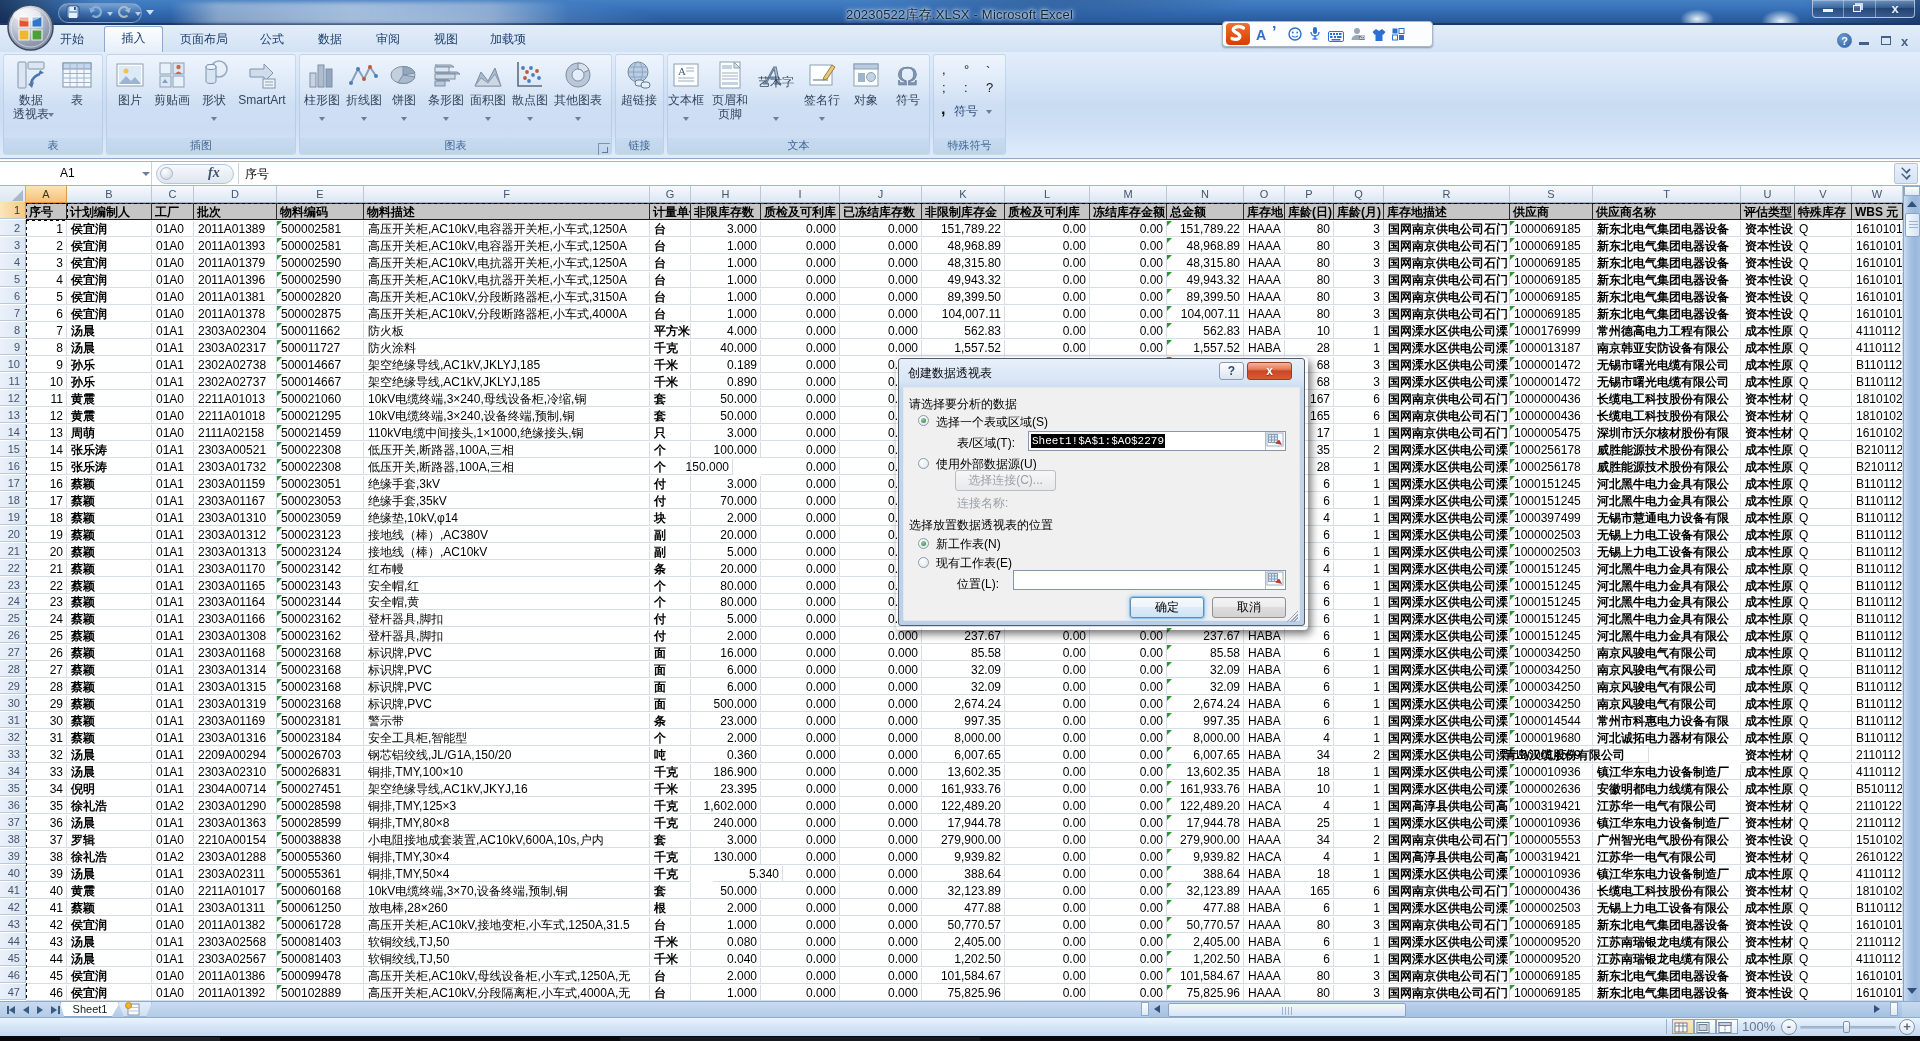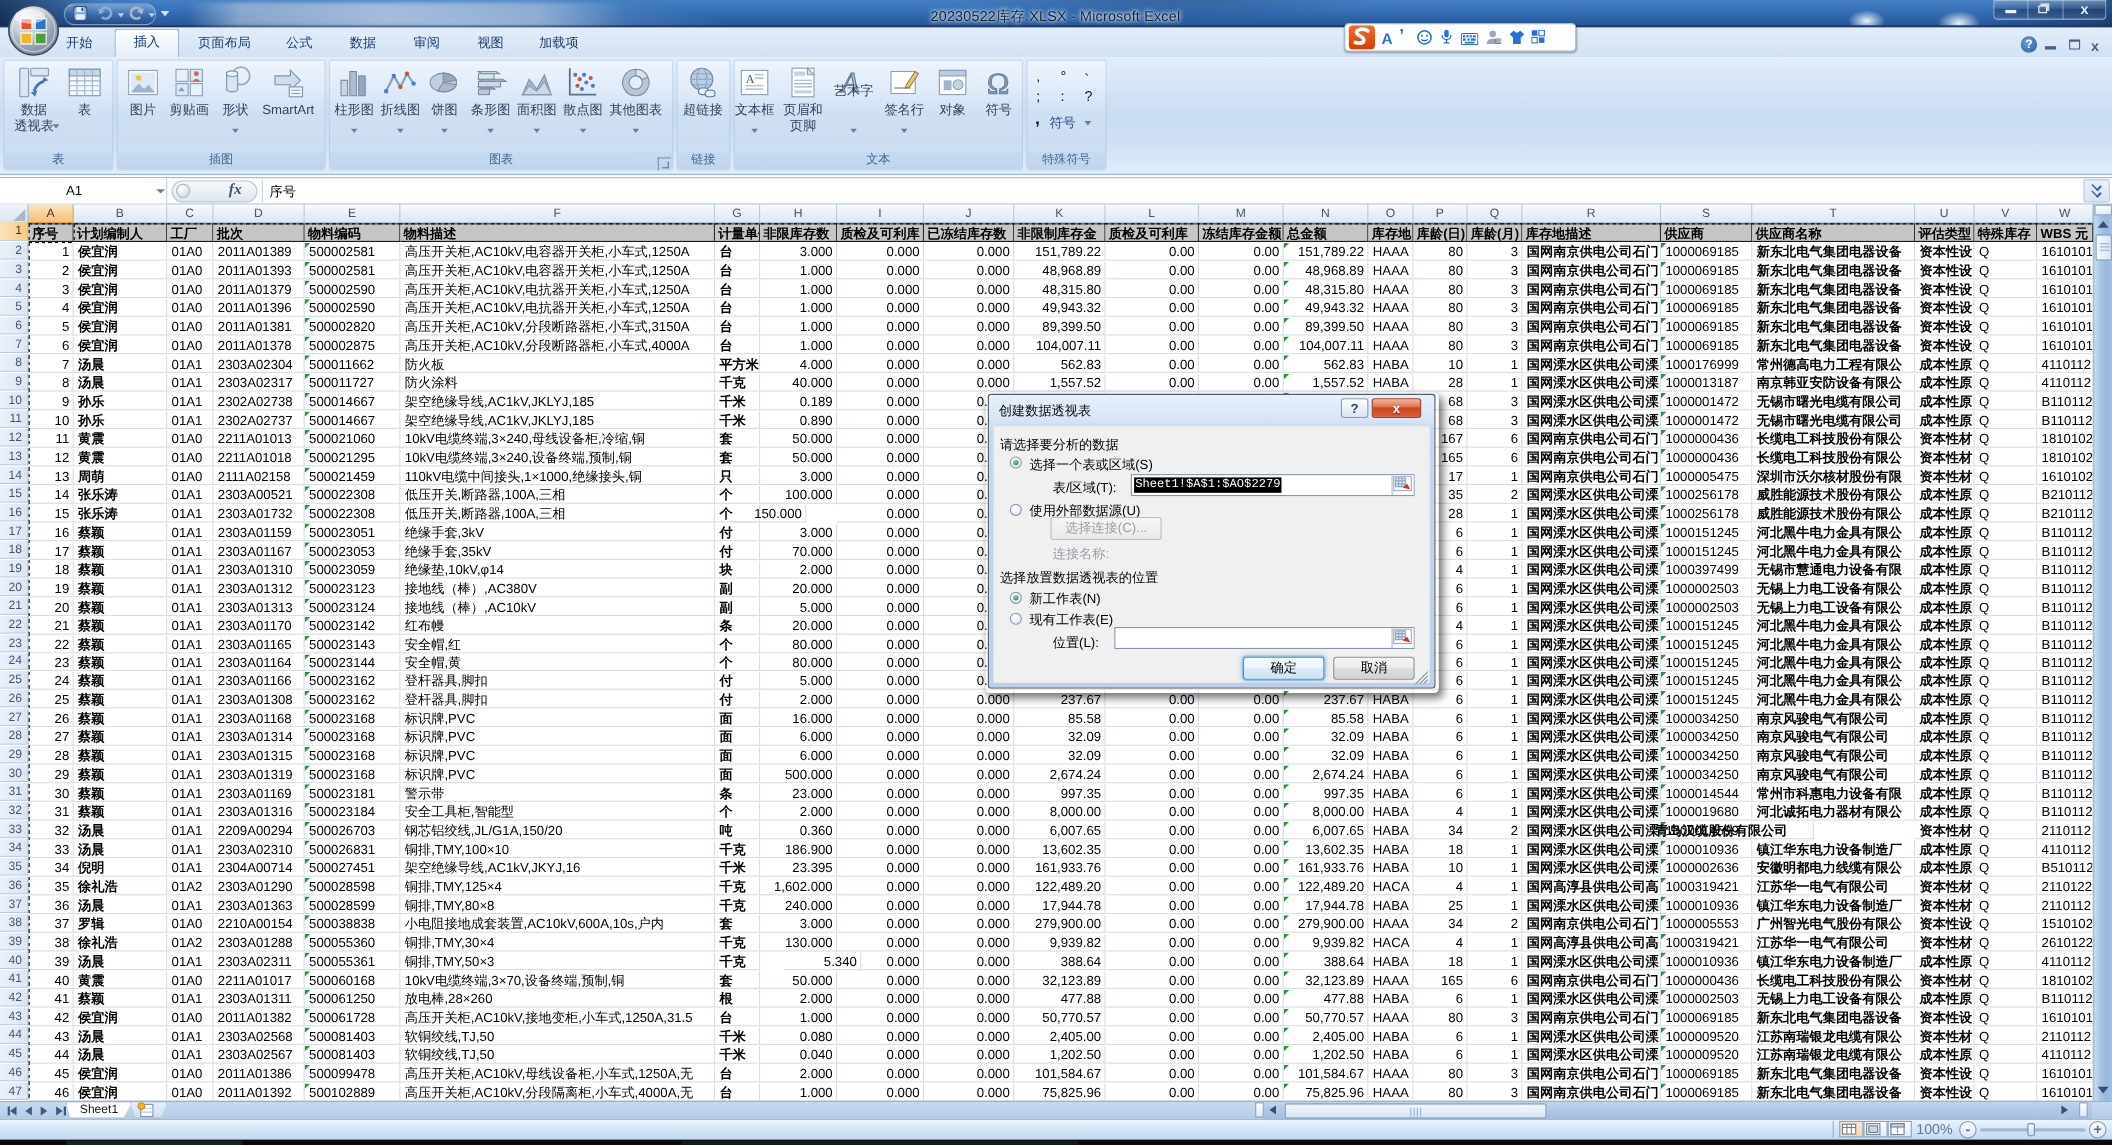--- a/index.html
+++ b/index.html
@@ -1324,21 +1324,21 @@
       <div class="dc cj" style="left:1741px;width:54px;line-height:16px">成本性原</div>
       <div class="dc" style="left:1795px;width:57px;line-height:16px">Q</div>
       <div class="dc" style="left:1852px;width:51px;line-height:16px">B510112</div>
     </div>
     <div class="drow" style="top:798px;height:16px">
       <div class="dc ar" style="left:26px;width:41px;line-height:16px">35</div>
       <div class="dc cj" style="left:67px;width:85px;line-height:16px">徐礼浩</div>
       <div class="dc" style="left:152px;width:42px;line-height:16px">01A2</div>
       <div class="dc" style="left:194px;width:83px;line-height:16px">2303A01290</div>
       <div class="dc" style="left:277px;width:87px;line-height:16px"><i class="gt"></i>500028598</div>
-      <div class="dc" style="left:364px;width:286px;line-height:16px">铜排,TMY,125×4</div>
+      <div class="dc" style="left:364px;width:286px;line-height:16px">铜排,TMY,125×3</div>
       <div class="dc cj" style="left:650px;width:41px;line-height:16px">千克</div>
       <div class="dc ar" style="left:691px;width:70px;line-height:16px">1,602.000</div>
       <div class="dc ar" style="left:761px;width:79px;line-height:16px">0.000</div>
       <div class="dc ar" style="left:840px;width:82px;line-height:16px">0.000</div>
       <div class="dc ar" style="left:922px;width:83px;line-height:16px">122,489.20</div>
       <div class="dc ar" style="left:1005px;width:85px;line-height:16px">0.00</div>
       <div class="dc ar" style="left:1090px;width:77px;line-height:16px">0.00</div>
       <div class="dc ar" style="left:1167px;width:77px;line-height:16px"><i class="gt"></i>122,489.20</div>
       <div class="dc" style="left:1244px;width:41px;line-height:16px">HACA</div>
       <div class="dc ar" style="left:1285px;width:49px;line-height:16px">4</div>
@@ -1424,21 +1424,21 @@
       <div class="dc cj" style="left:1741px;width:54px;line-height:16px">资本性材</div>
       <div class="dc" style="left:1795px;width:57px;line-height:16px">Q</div>
       <div class="dc" style="left:1852px;width:51px;line-height:16px">2610122</div>
     </div>
     <div class="drow" style="top:866px;height:16px">
       <div class="dc ar" style="left:26px;width:41px;line-height:16px">39</div>
       <div class="dc cj" style="left:67px;width:85px;line-height:16px">汤晨</div>
       <div class="dc" style="left:152px;width:42px;line-height:16px">01A1</div>
       <div class="dc" style="left:194px;width:83px;line-height:16px">2303A02311</div>
       <div class="dc" style="left:277px;width:87px;line-height:16px"><i class="gt"></i>500055361</div>
-      <div class="dc" style="left:364px;width:286px;line-height:16px">铜排,TMY,50×3</div>
+      <div class="dc" style="left:364px;width:286px;line-height:16px">铜排,TMY,50×4</div>
       <div class="dc cj" style="left:650px;width:41px;line-height:16px">千克</div>
       <div class="dc ar" style="left:713px;width:70px;line-height:16px">5.340</div>
       <div class="dc ar" style="left:761px;width:79px;line-height:16px">0.000</div>
       <div class="dc ar" style="left:840px;width:82px;line-height:16px">0.000</div>
       <div class="dc ar" style="left:922px;width:83px;line-height:16px">388.64</div>
       <div class="dc ar" style="left:1005px;width:85px;line-height:16px">0.00</div>
       <div class="dc ar" style="left:1090px;width:77px;line-height:16px">0.00</div>
       <div class="dc ar" style="left:1167px;width:77px;line-height:16px"><i class="gt"></i>388.64</div>
       <div class="dc" style="left:1244px;width:41px;line-height:16px">HABA</div>
       <div class="dc ar" style="left:1285px;width:49px;line-height:16px">18</div>

